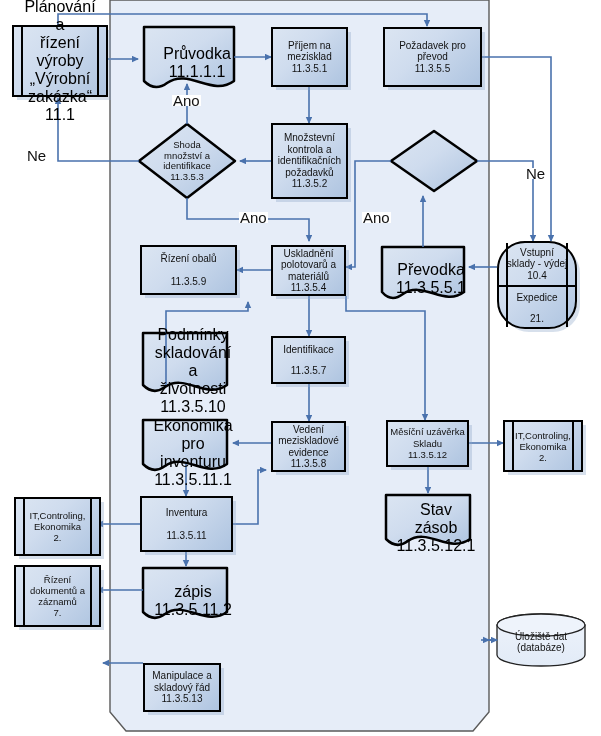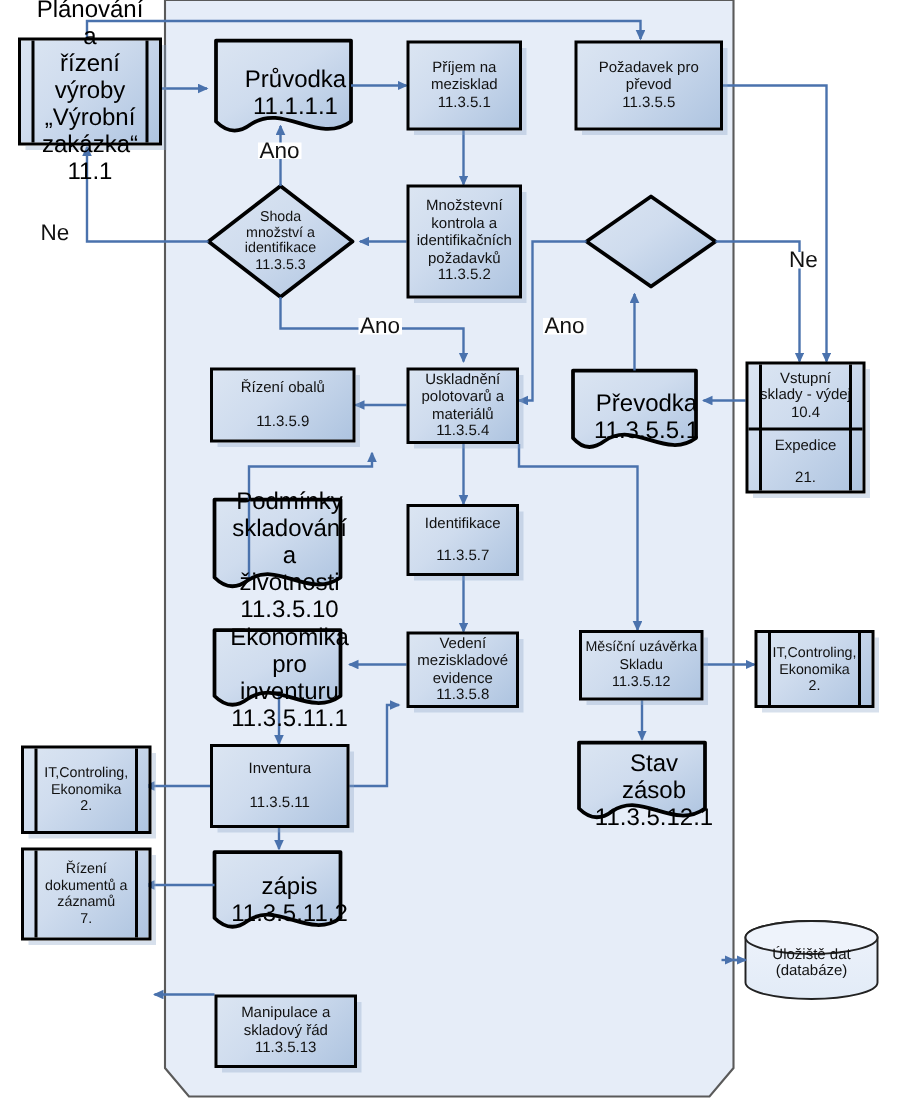--- a/index.html
+++ b/index.html
@@ -234,21 +234,21 @@
     <span class="ln">11.3.5.4</span>
   </div>
 
   <div class="docnode" style="left:382px;top:247px;width:82px;height:45px;">
     <div class="txt" style="height:40px;">
       <span class="ln">Převodka</span>
       <span class="ln">11.3.5.5.1</span>
     </div>
   </div>
 
-  <div class="stack" style="left:497px;top:241px;width:76px;height:84px;">
+  <div class="stack" style="left:497px;top:241px;width:76px;height:84px;border-radius:28px;">
     <div class="cell" style="height:50%;font-size:10px;line-height:11.5px;color:#111;">
       <span class="ln">Vstupní</span>
       <span class="ln">sklady - výdej</span>
       <span class="ln">10.4</span>
     </div>
     <div class="cell" style="height:50%;font-size:10px;line-height:11.5px;color:#111;">
       <span class="ln">Expedice</span>
       <span class="ln" style="height:9px;"></span>
       <span class="ln">21.</span>
     </div>
@@ -328,21 +328,21 @@
 
   <div class="pdef" style="left:14px;top:565px;width:83px;height:58px;">
     <div class="inner" style="font-size:9.5px;line-height:11px;color:#111;">
       <span class="ln">Řízení</span>
       <span class="ln">dokumentů a</span>
       <span class="ln">záznamů</span>
       <span class="ln">7.</span>
     </div>
   </div>
 
-  <div class="node proc" style="left:143px;top:663px;width:95px;height:49px;">
+  <div class="node proc" style="left:143px;top:663px;width:78px;height:49px;">
     <span class="ln">Manipulace a</span>
     <span class="ln">skladový řád</span>
     <span class="ln">11.3.5.13</span>
   </div>
 
   <div class="dbnode" style="left:497px;top:614px;width:88px;height:52px;">
     <div class="txt" style="padding-top:4px;">
       <span class="ln">Úložiště dat</span>
       <span class="ln">(databáze)</span>
     </div>

